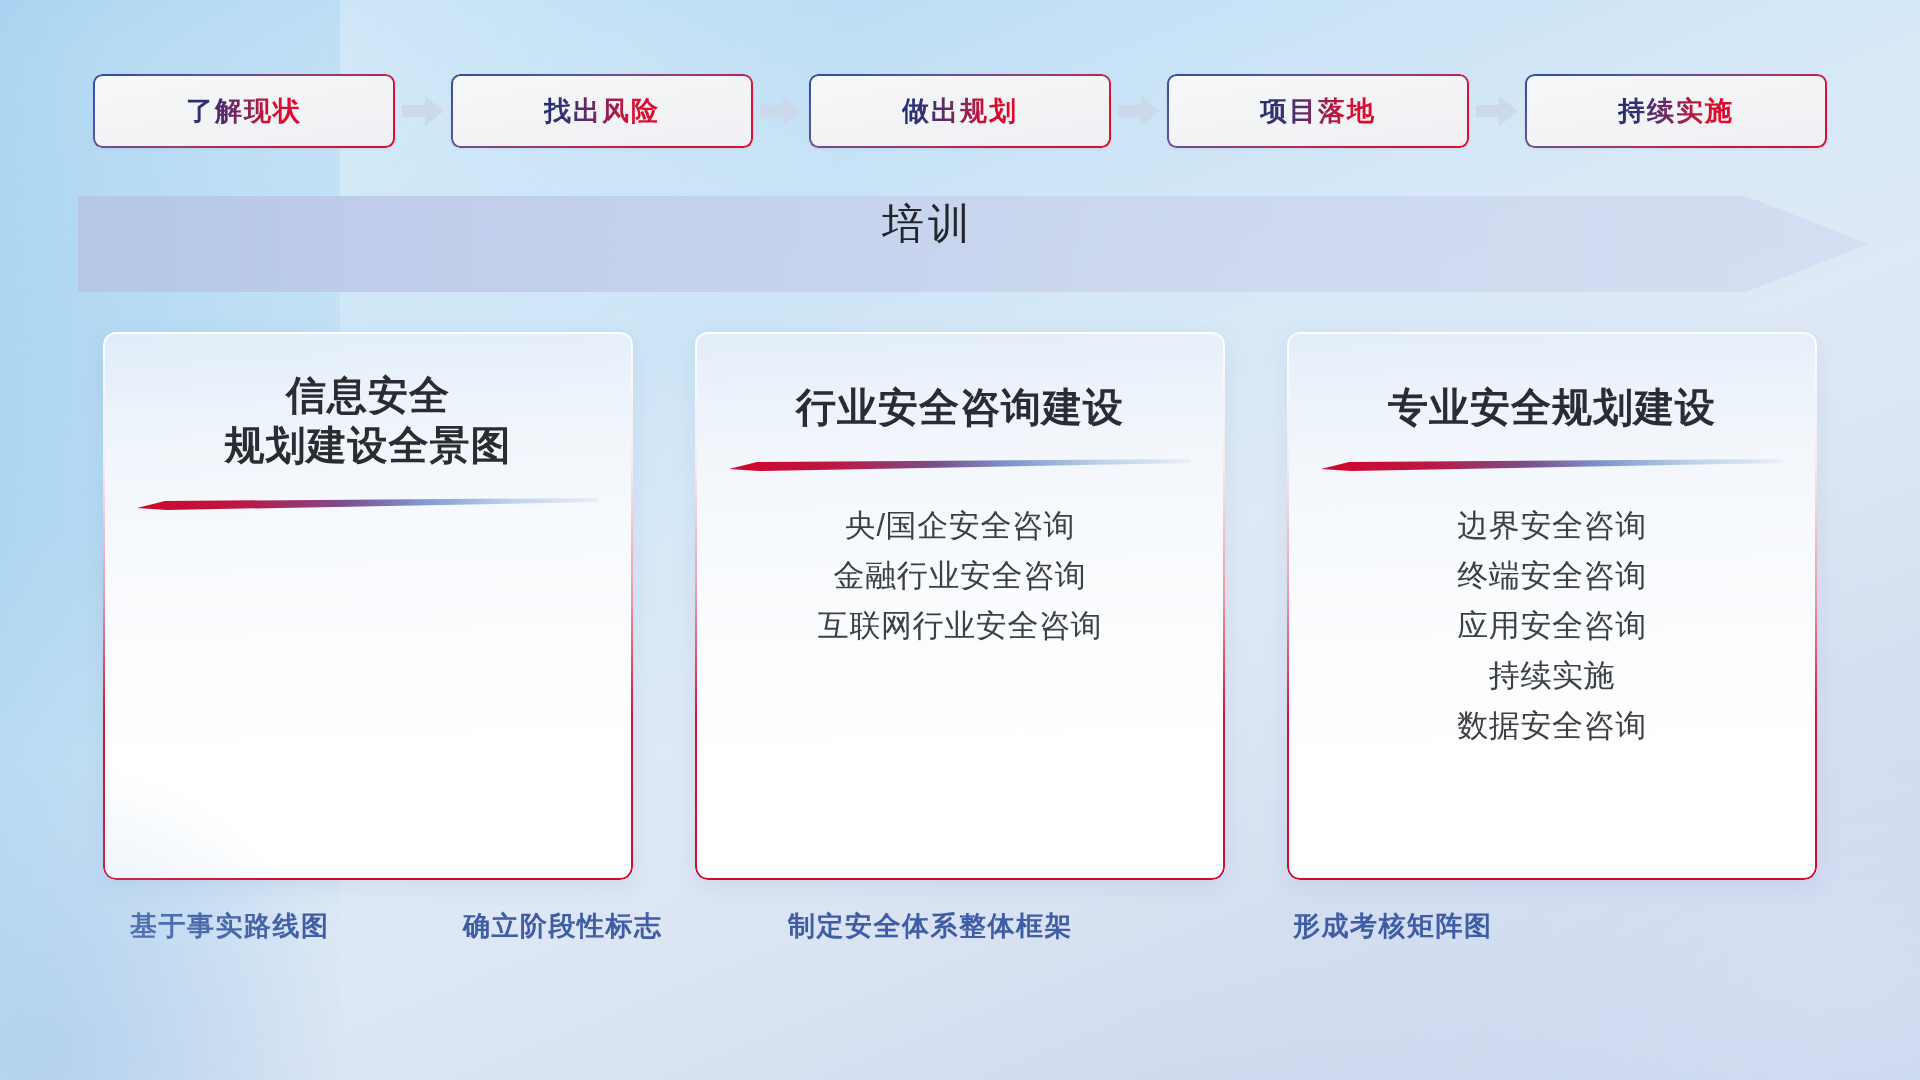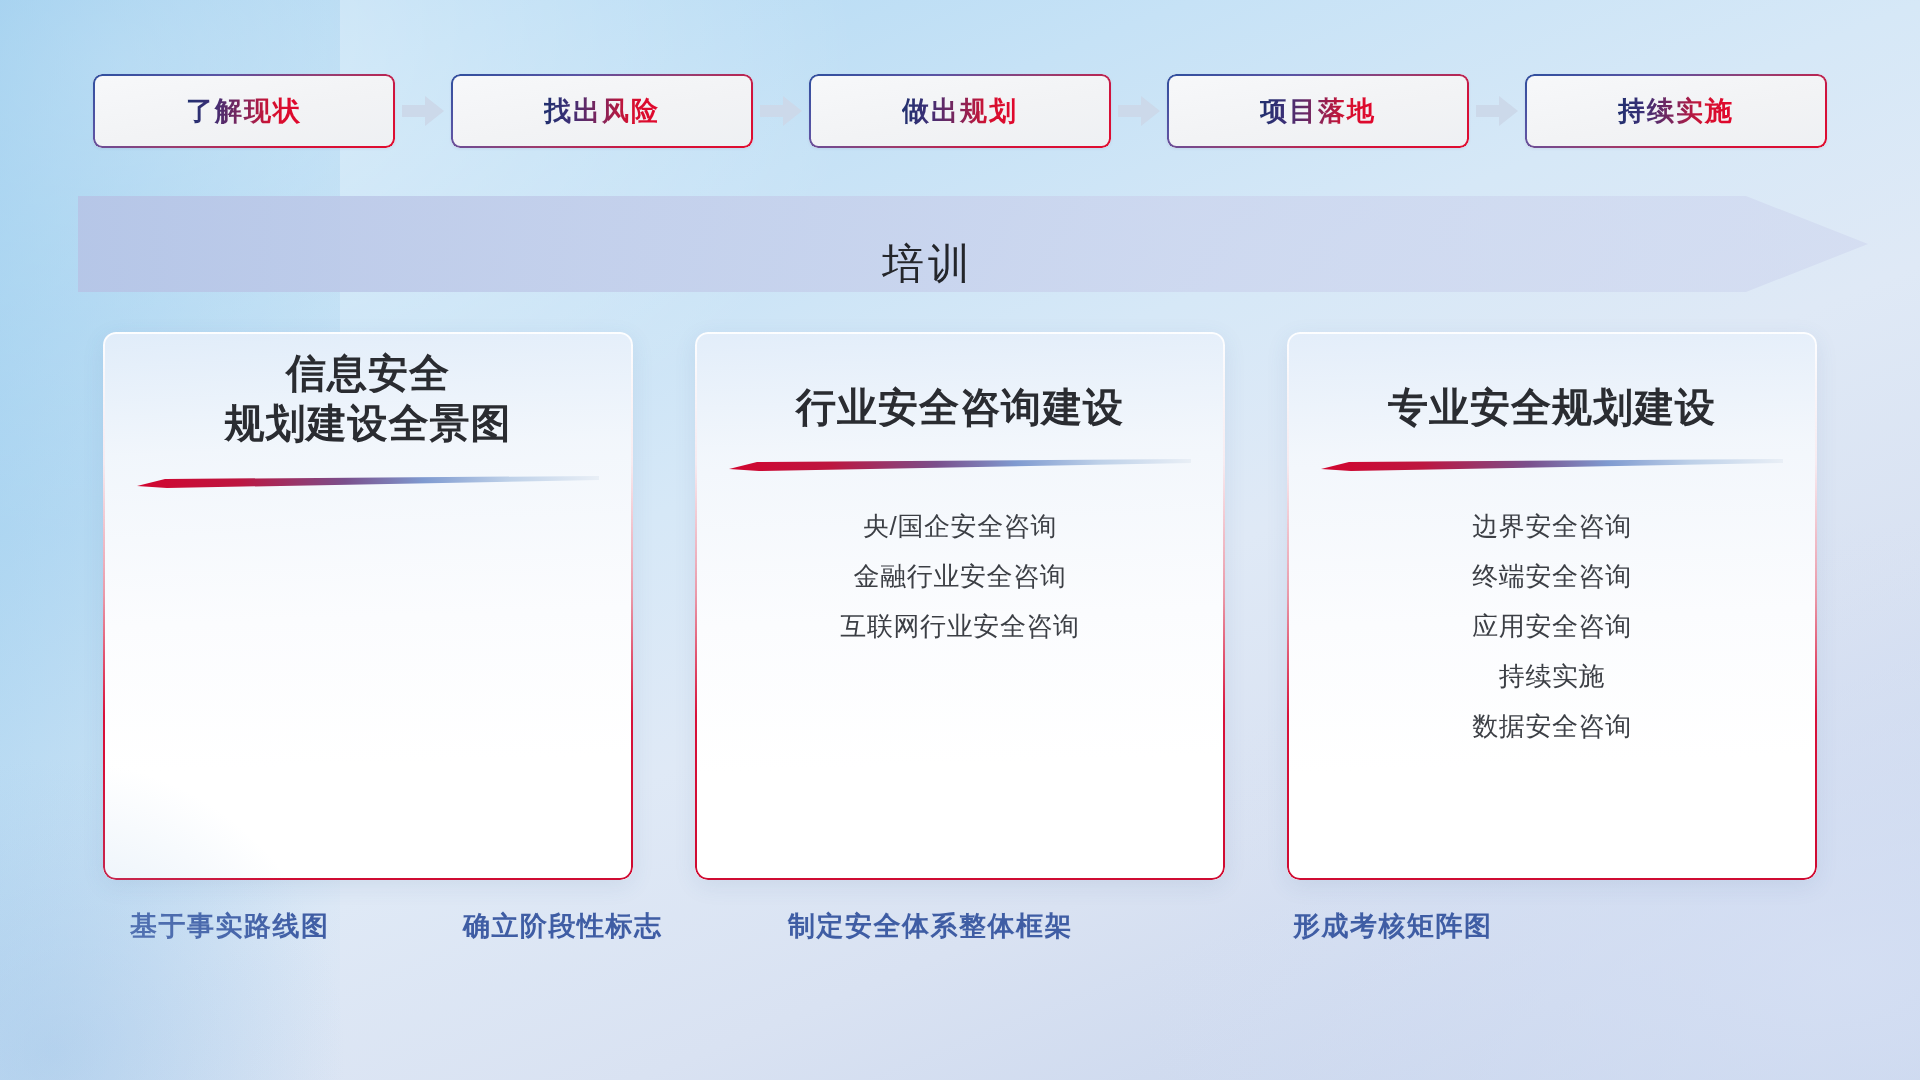--- a/index.html
+++ b/index.html
@@ -86,21 +86,21 @@
   .pconn svg{ display:block; }
 
   
   #banner{
     position:absolute; left:78px; top:196px;
     width:1790px; height:96px;
   }
   #banner svg{ display:block; width:100%; height:100%; }
   #banner-text{
     position:absolute; left:0; top:0; width:1700px; height:96px;
-    display:flex; align-items:flex-end; justify-content:center;
+    display:flex; align-items:flex-start; justify-content:center;
     font-size:42px; font-weight:500; color:#24262b; letter-spacing:4px;
   }
 
   
   #cards{
     position:absolute; left:0; top:332px;
     width:1920px; height:548px;
     display:flex; justify-content:center; align-items:stretch;
     gap:62px;
   }
@@ -147,26 +147,26 @@
     width:100%; height:13px; margin-top:26px;
     position:relative;
   }
   .card-rule svg{ display:block; width:100%; height:13px; }
   .card-list{
     margin-top:30px;
     display:flex; flex-direction:column; align-items:center; gap:0;
     list-style:none;
   }
   .card-list li{
-    font-size:26px; color:#3c3f45; line-height:50px; letter-spacing:.6px;
+    font-size:31px; color:#3c3f45; line-height:50px; letter-spacing:.6px;
     white-space:nowrap;
   }
 
   
-  .card.two-line .card-title{ margin-top:16px; }
+  .card.two-line .card-title{ margin-top:38px; }
   .card.two-line .card-list li{ line-height:50px; }
 
   
   #footer{
     position:absolute; left:0; top:905px;
     width:1920px; height:64px;
   }
   .flabel{
     position:absolute; top:0;
     font-size:27px; font-weight:700; color:#3f5da4;

